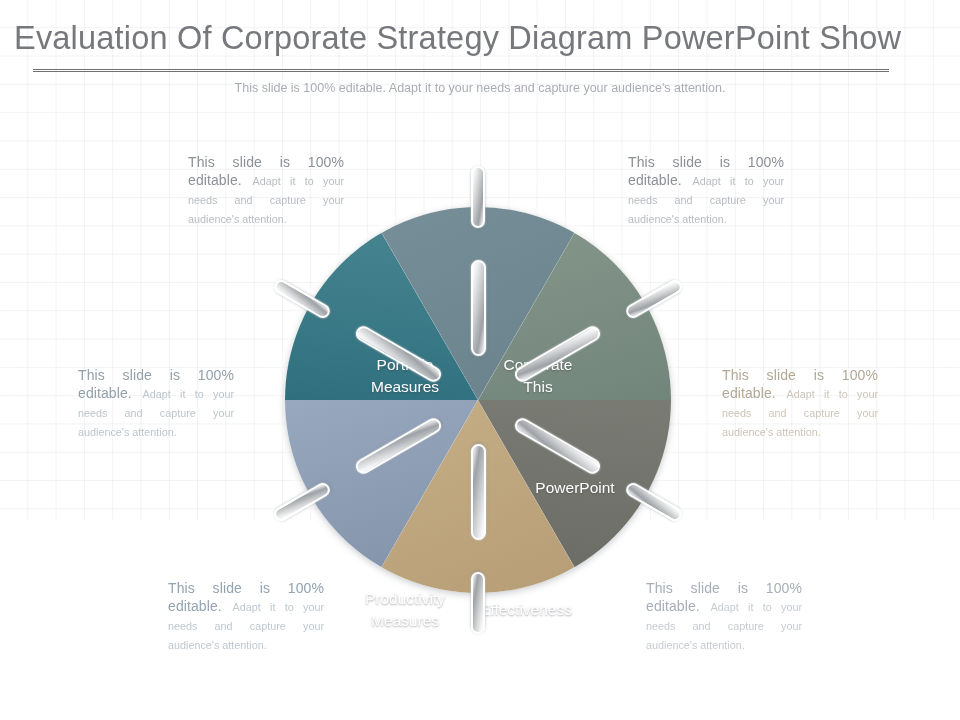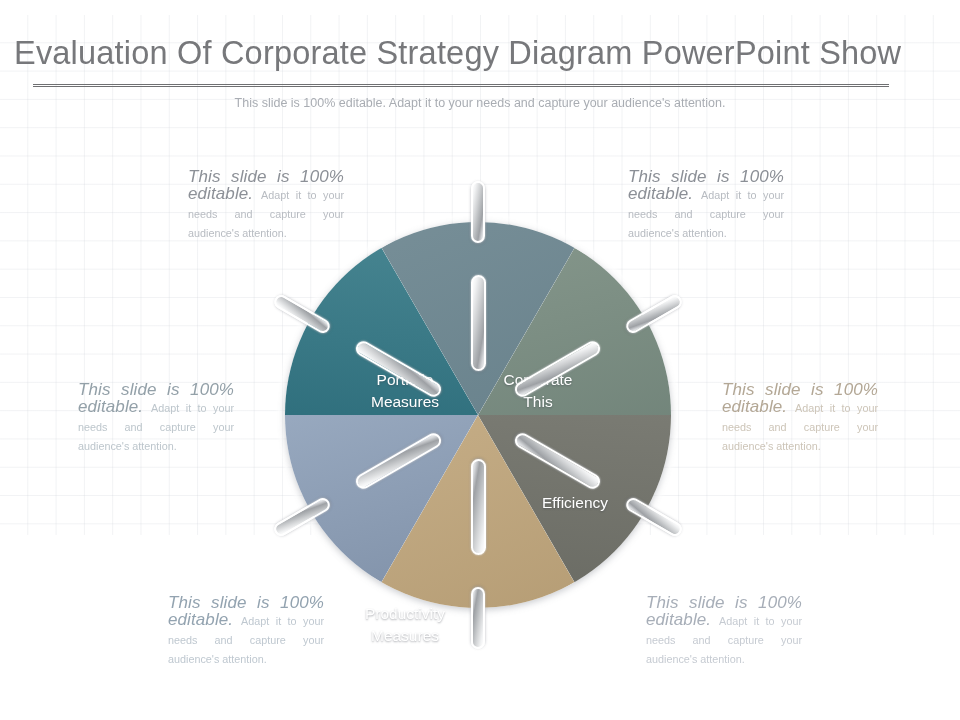--- a/index.html
+++ b/index.html
@@ -21,21 +21,20 @@
     position: absolute;
     inset: 0;
     width: 960px;
     height: 520px;
     background-color: #ffffff;
     background-image:
       linear-gradient(to right, rgba(210,214,220,0.30) 1px, transparent 1px),
       linear-gradient(to bottom, rgba(210,214,220,0.30) 1px, transparent 1px);
     background-size: 28.3px 28.3px;
     background-position: -1px -1px;
-    margin-top: 15px;
   }
 
   
   #title {
     position: absolute;
     left: 14px;
     top: 18px;
     width: 935px;
     font-size: 33px;
     line-height: 40px;
@@ -67,23 +66,22 @@
     color: #a9adb3;
   }
 
   
   .caption {
     position: absolute;
     line-height: 17px;
     text-align: justify;
   }
   .caption .lead {
-    font-size: 17px;
+    font-size: 14px;
     letter-spacing: .1px;
-    font-style: italic;
   }
   .caption .rest {
     font-size: 10.8px;
   }
 
   
   #wheel {
     position: absolute;
     left: 253px;
     top: 175px;
@@ -250,23 +248,26 @@
           <i style="transform: skewX(30deg); background: linear-gradient(-115deg, rgb(141, 158, 146) 0%, rgb(109, 128, 118) 100%);"></i>
         </div>
       </div>
 
     <div class="seg-label" style="left:225px; top:179px; width:120px;">
       <div>Corporate</div>
       <div>This</div>
     </div>
 
     <div class="seg-label" style="left:262px; top:302px; width:120px;">
-      <div>Efficiency</div>
-    </div>
-
+      <div>PowerPoint</div>
+    </div>
+
+    <div class="seg-label" style="left:200px; top:424px; width:146px;">
+      <div>Effectiveness</div>
+    </div>
 
     <div class="seg-label" style="left:90px; top:413px; width:124px;">
       <div>Productivity</div>
       <div>Measures</div>
     </div>
 
 
     <div class="seg-label" style="left:92px; top:179px; width:120px;">
       <div>Portfolio</div>
       <div>Measures</div>

